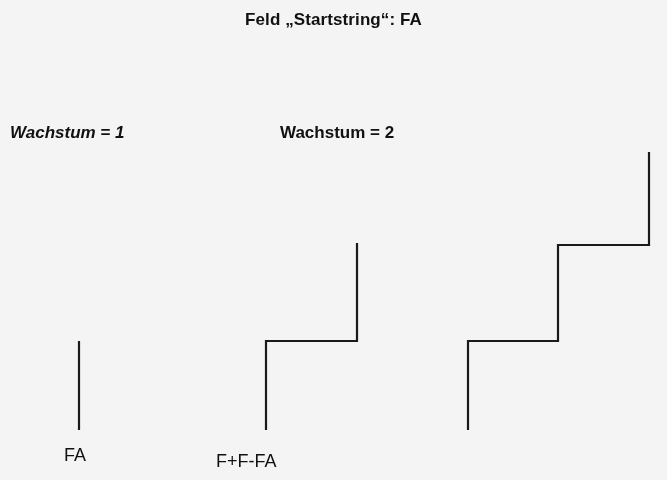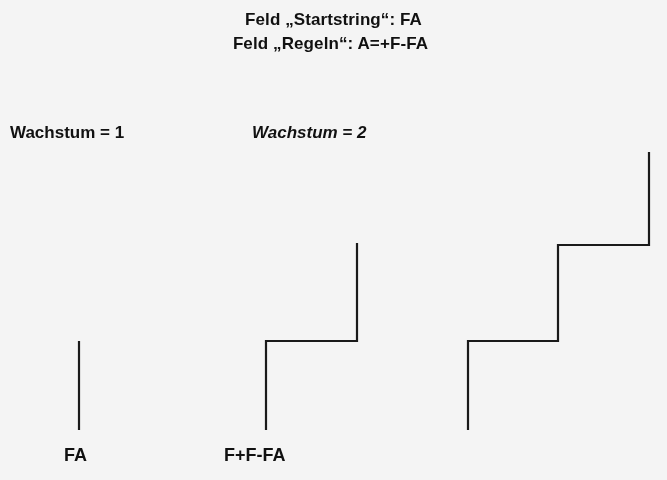--- a/index.html
+++ b/index.html
@@ -45,36 +45,36 @@
   
   .growth-label {
     position: absolute;
     top: 122px;
     font-size: 17px;
     font-weight: bold;
     line-height: 22px;
     white-space: pre;
     color: #111111;
   }
-  .growth-label.g1 { left: 10px; }
-  .growth-label.g2 { left: 252px; font-style: italic; }
+  .growth-label.g1 { left: 10px; font-style: italic; }
+  .growth-label.g2 { left: 280px; }
   .growth-label.g3 { left: 497px; }
 
   
   .result-label {
     position: absolute;
     top: 444px;
     font-size: 18px;
-    font-weight: bold;
+    font-weight: normal;
     line-height: 22px;
     white-space: pre;
     color: #111111;
   }
   .result-label.r1 { left: 64px; }
-  .result-label.r2 { left: 224px; }
+  .result-label.r2 { left: 216px; margin-top: 6px; }
   .result-label.r3 { left: 401px; }
 
   
   .figure-layer {
     position: absolute;
     left: 0;
     top: 0;
     width: 667px;
     height: 480px;
     pointer-events: none;
@@ -92,21 +92,20 @@
     stroke-linejoin: miter;
   }
 </style>
 </head>
 <body style="background: rgb(244, 244, 244);">
 
 <div id="stage">
 
   <div class="header">
     <div class="header-line">Feld „Startstring“: FA</div>
-    <div class="header-line indent">Feld „Regeln“: A=+F-FA</div>
   </div>
 
   <div class="growth-label g1">Wachstum = 1</div>
   <div class="growth-label g2">Wachstum = 2</div>
 
   <div class="figure-layer">
     <svg viewBox="0 0 667 480" xmlns="http://www.w3.org/2000/svg">
       <polyline class="turtle-path" points="79,430 79,341" stroke="#1a1a1a" stroke-width="2.2"></polyline>
       <polyline class="turtle-path" points="266,430 266,341 357,341 357,243" stroke="#1a1a1a" stroke-width="2.2"></polyline>
       <polyline class="turtle-path" points="468,430 468,341 558,341 558,245 649,245 649,152" stroke="#1a1a1a" stroke-width="2.2"></polyline>

